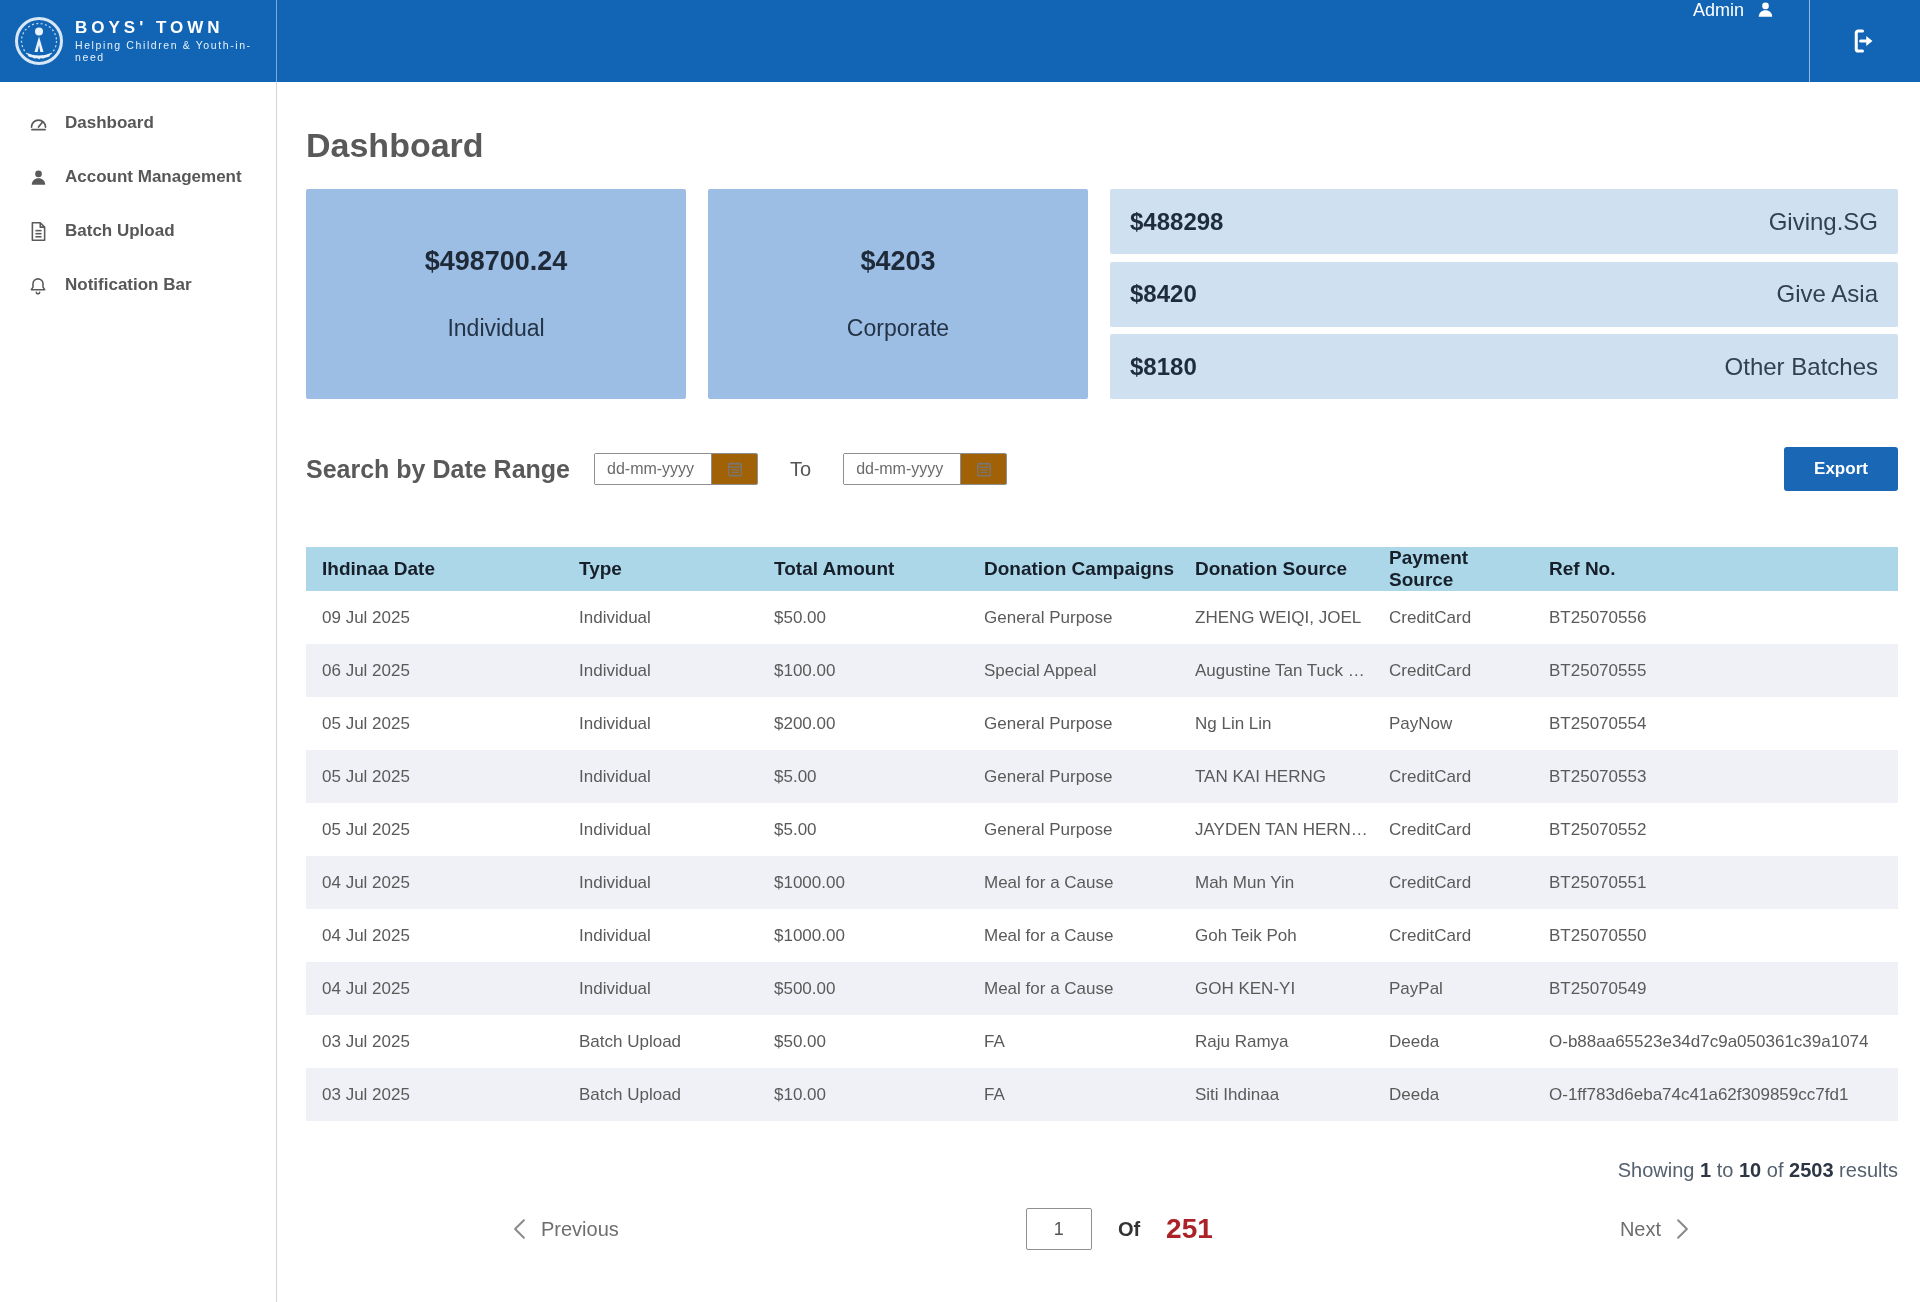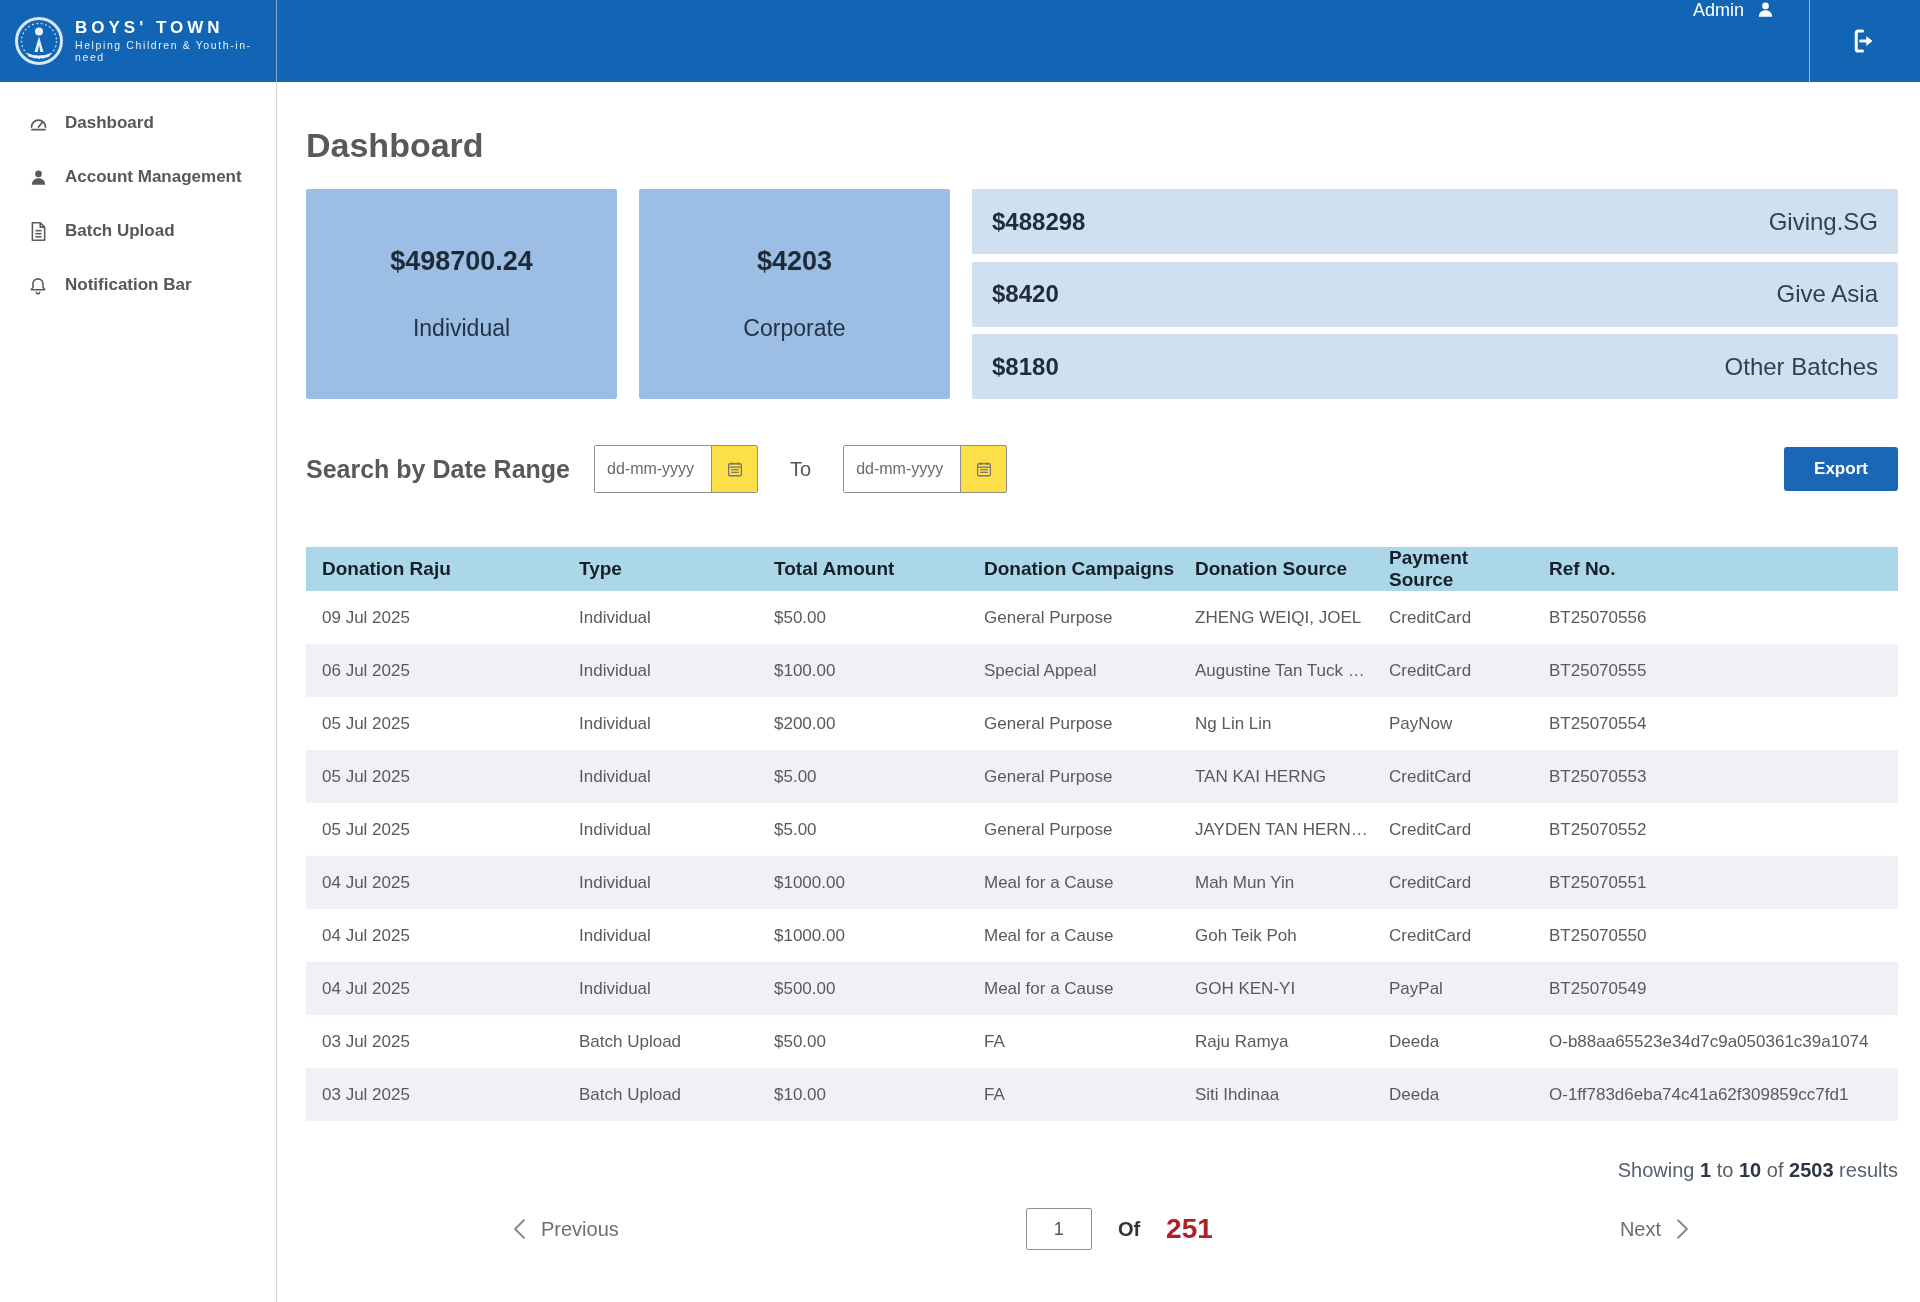--- a/index.html
+++ b/index.html
@@ -32,35 +32,35 @@
     color:#575757; }
   .side-icon { width:22px; height:22px; display:flex; align-items:center; justify-content:center;
     color:#5a5a5a; flex:0 0 auto; }
   .side-label { margin-left:16px; font-size:17px; font-weight:700; color:#575757; }
 
   
   .main { grid-column:2; grid-row:2; padding:0 22px 0 29px; background:#fff; }
   .page-title { margin-top:44px; font-size:34px; font-weight:700; color:#595959; }
 
   .summary { display:flex; gap:22px; margin-top:24px; height:210px; }
-  .sum-card { width:311px; height:210px; background:#9cbde4; display:flex; flex-direction:column;
+  .sum-card { width:380px; height:210px; background:#9cbde4; display:flex; flex-direction:column;
     align-items:center; justify-content:center; gap:38px; border-radius:2px; }
   .sum-amount { font-size:27px; font-weight:700; color:#1e2a38; }
   .sum-label { font-size:23px; color:#243447; }
   .sum-bars { flex:1; display:flex; flex-direction:column; justify-content:space-between; }
   .sum-bar { height:65px; background:#cfe0f0; display:flex; align-items:center;
     justify-content:space-between; padding:0 20px; border-radius:2px; }
   .bar-amount { font-size:24px; font-weight:700; color:#1f2c3c; }
   .bar-label { font-size:24px; color:#33404f; }
 
   
   .search-row { display:flex; align-items:center; margin-top:46px; height:48px; }
   .search-label { font-size:25px; font-weight:700; color:#595959; width:288px; }
-  .date-input { width:164px; height:48px; border:1px solid #8f8f8f; border-radius:2px;
-    display:flex; align-items:stretch; background:#fde047; }
+  .date-input { width:164px; height:32px; border:1px solid #8f8f8f; border-radius:2px;
+    display:flex; align-items:stretch; background:#a16207; }
   .date-input input { flex:1; border:none; outline:none; width:112px; padding:0 0 0 12px;
     font-size:16px; color:#555; font-family:"Liberation Sans", sans-serif; }
   .date-input input::placeholder { color:#6b6b6b; }
   .cal-btn { width:46px; display:flex; align-items:center; justify-content:center;
     border-left:1px solid #8f8f8f; color:#777; cursor:pointer; }
   .to-label { font-size:20px; color:#555; margin:0 32px; }
   .export-btn { margin-left:auto; width:114px; height:44px; background:#1a68b5; color:#fff;
     border:none; border-radius:3px; font-size:17px; font-weight:700; cursor:pointer;
     font-family:"Liberation Sans", sans-serif; }
 
@@ -232,21 +232,21 @@
         <col style="width:257px">
           <col style="width:195px">
           <col style="width:210px">
           <col style="width:211px">
         <col style="width:194px">
           <col style="width:160px">
           <col style="width:365px">
       </colgroup>
       <thead>
         <tr>
-          <th>Donation Raju</th>
+          <th>Ihdinaa Date</th>
           <th>Type</th>
           <th>Total Amount</th>
           <th>Donation Campaigns</th>
           <th>Donation Source</th>
           <th>Payment Source</th>
           <th>Ref No.</th>
         </tr>
       </thead>
       <tbody>
           <tr>

